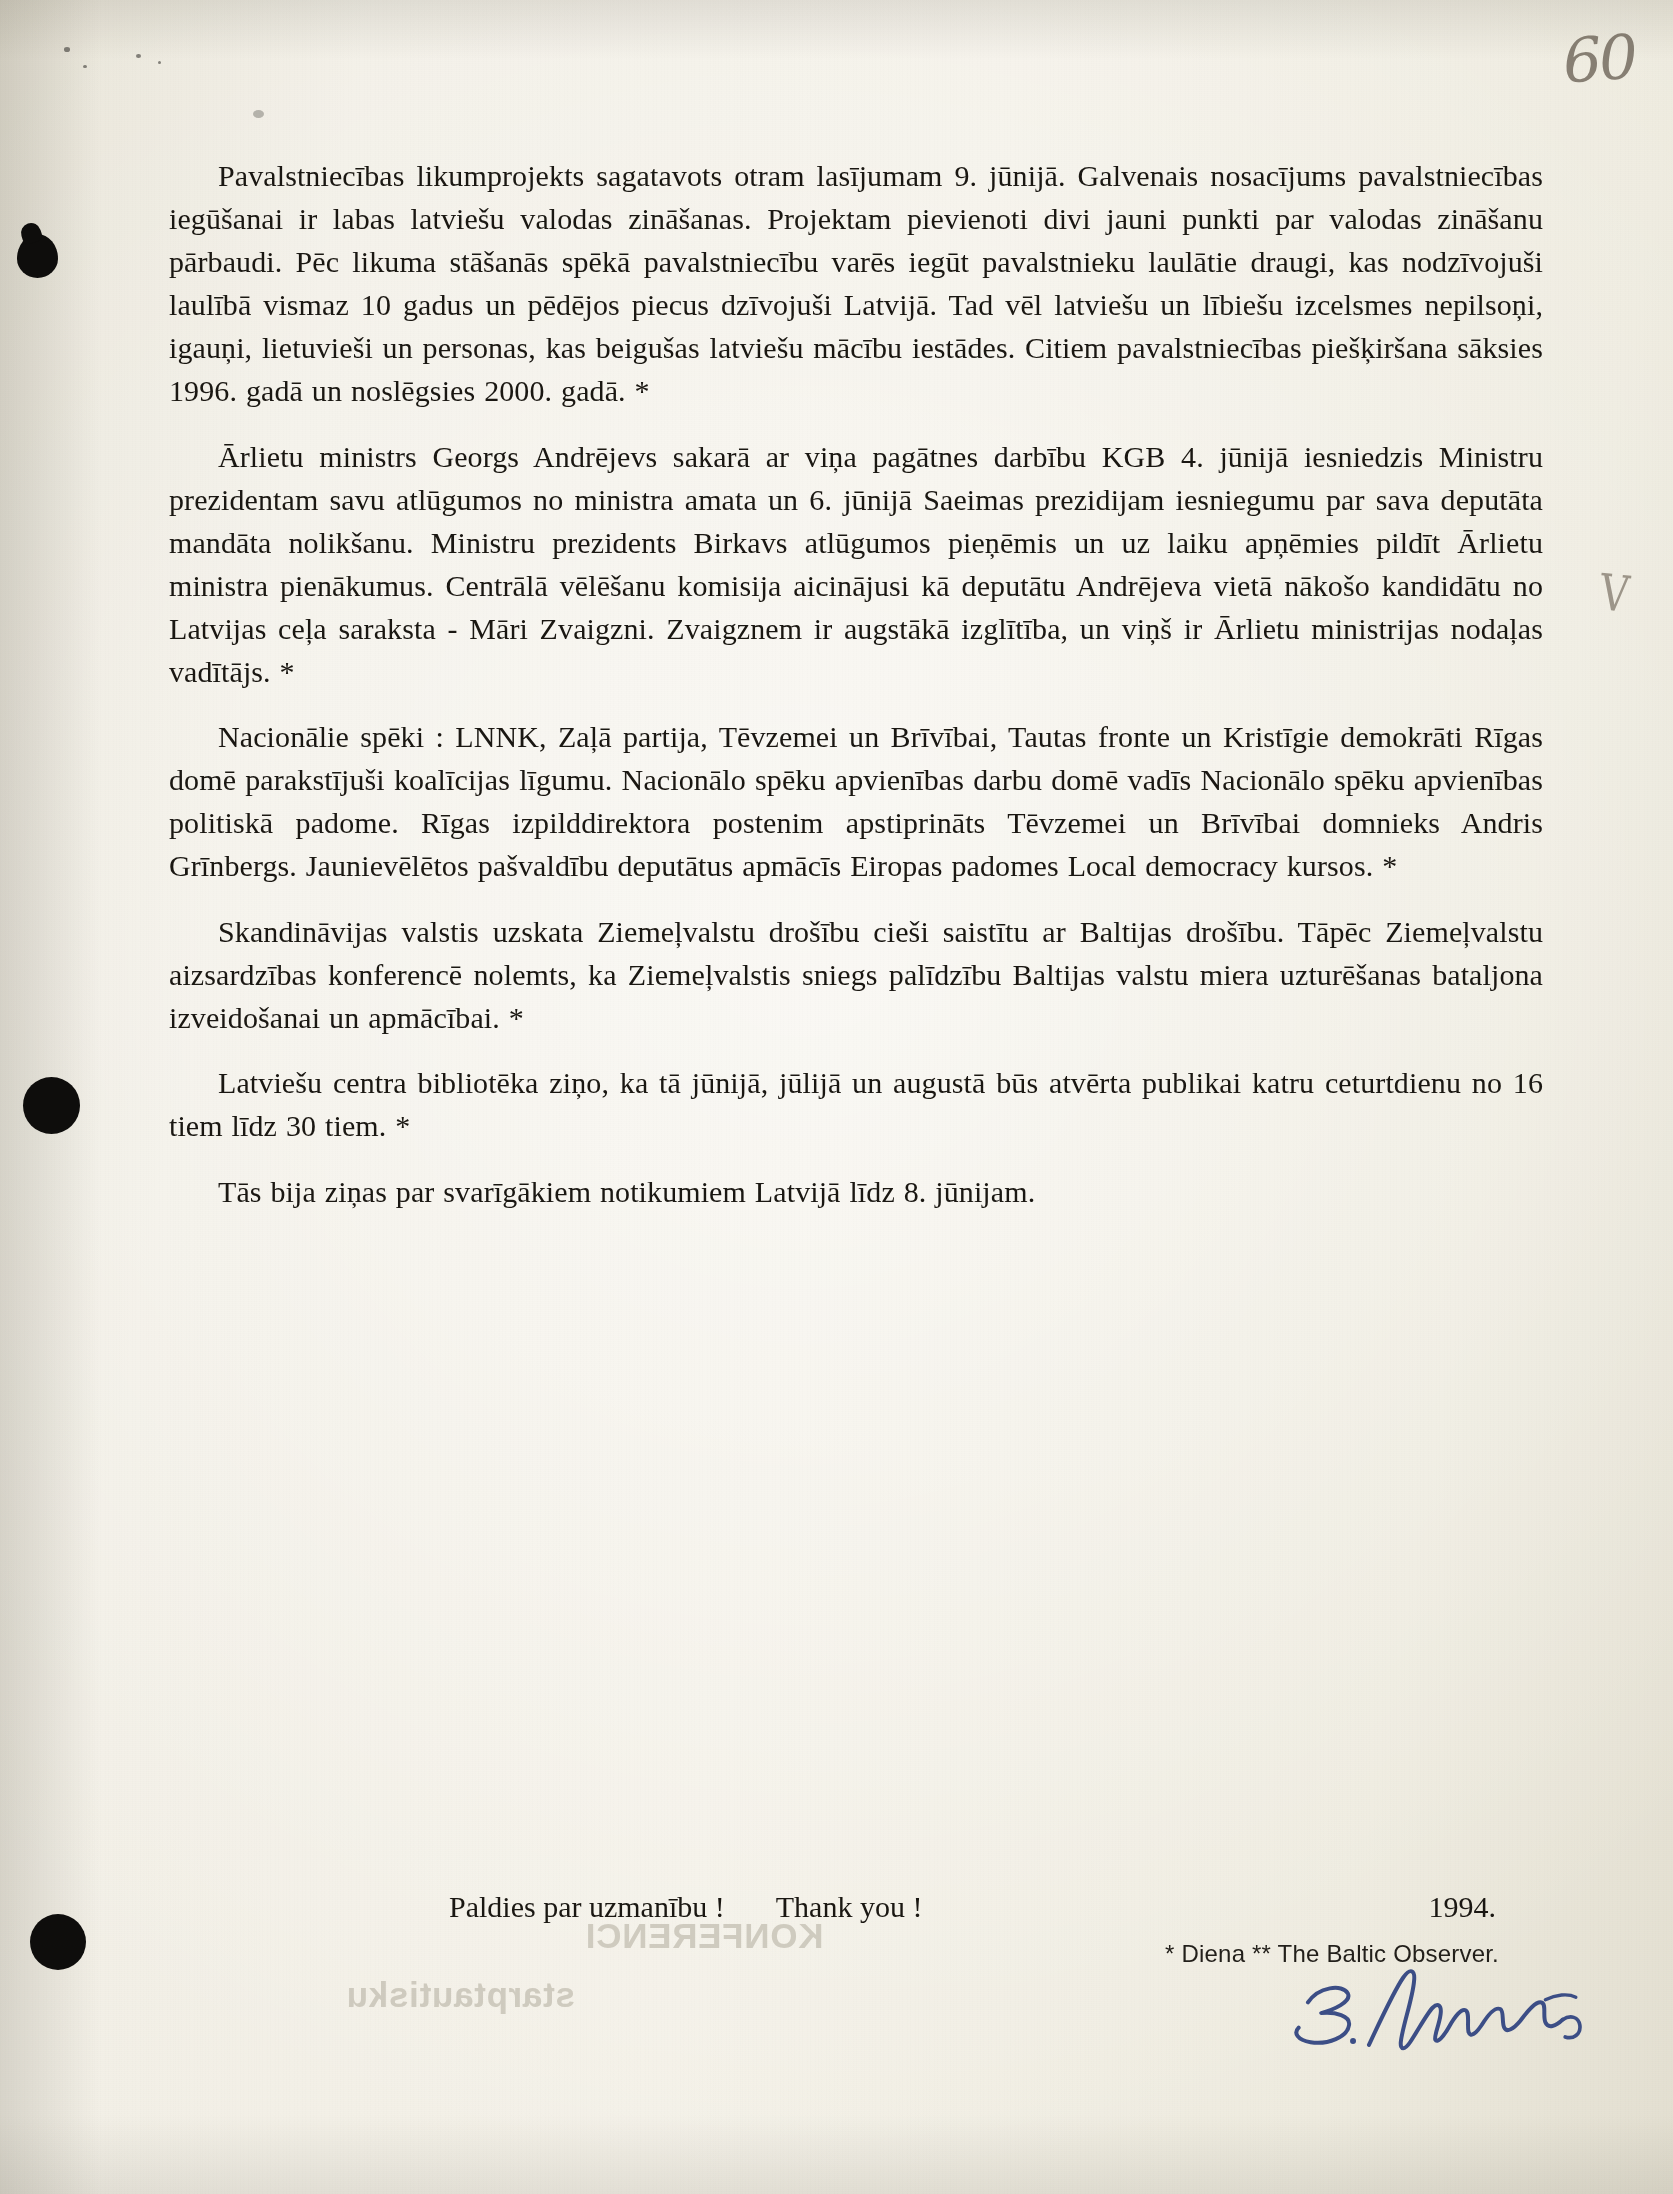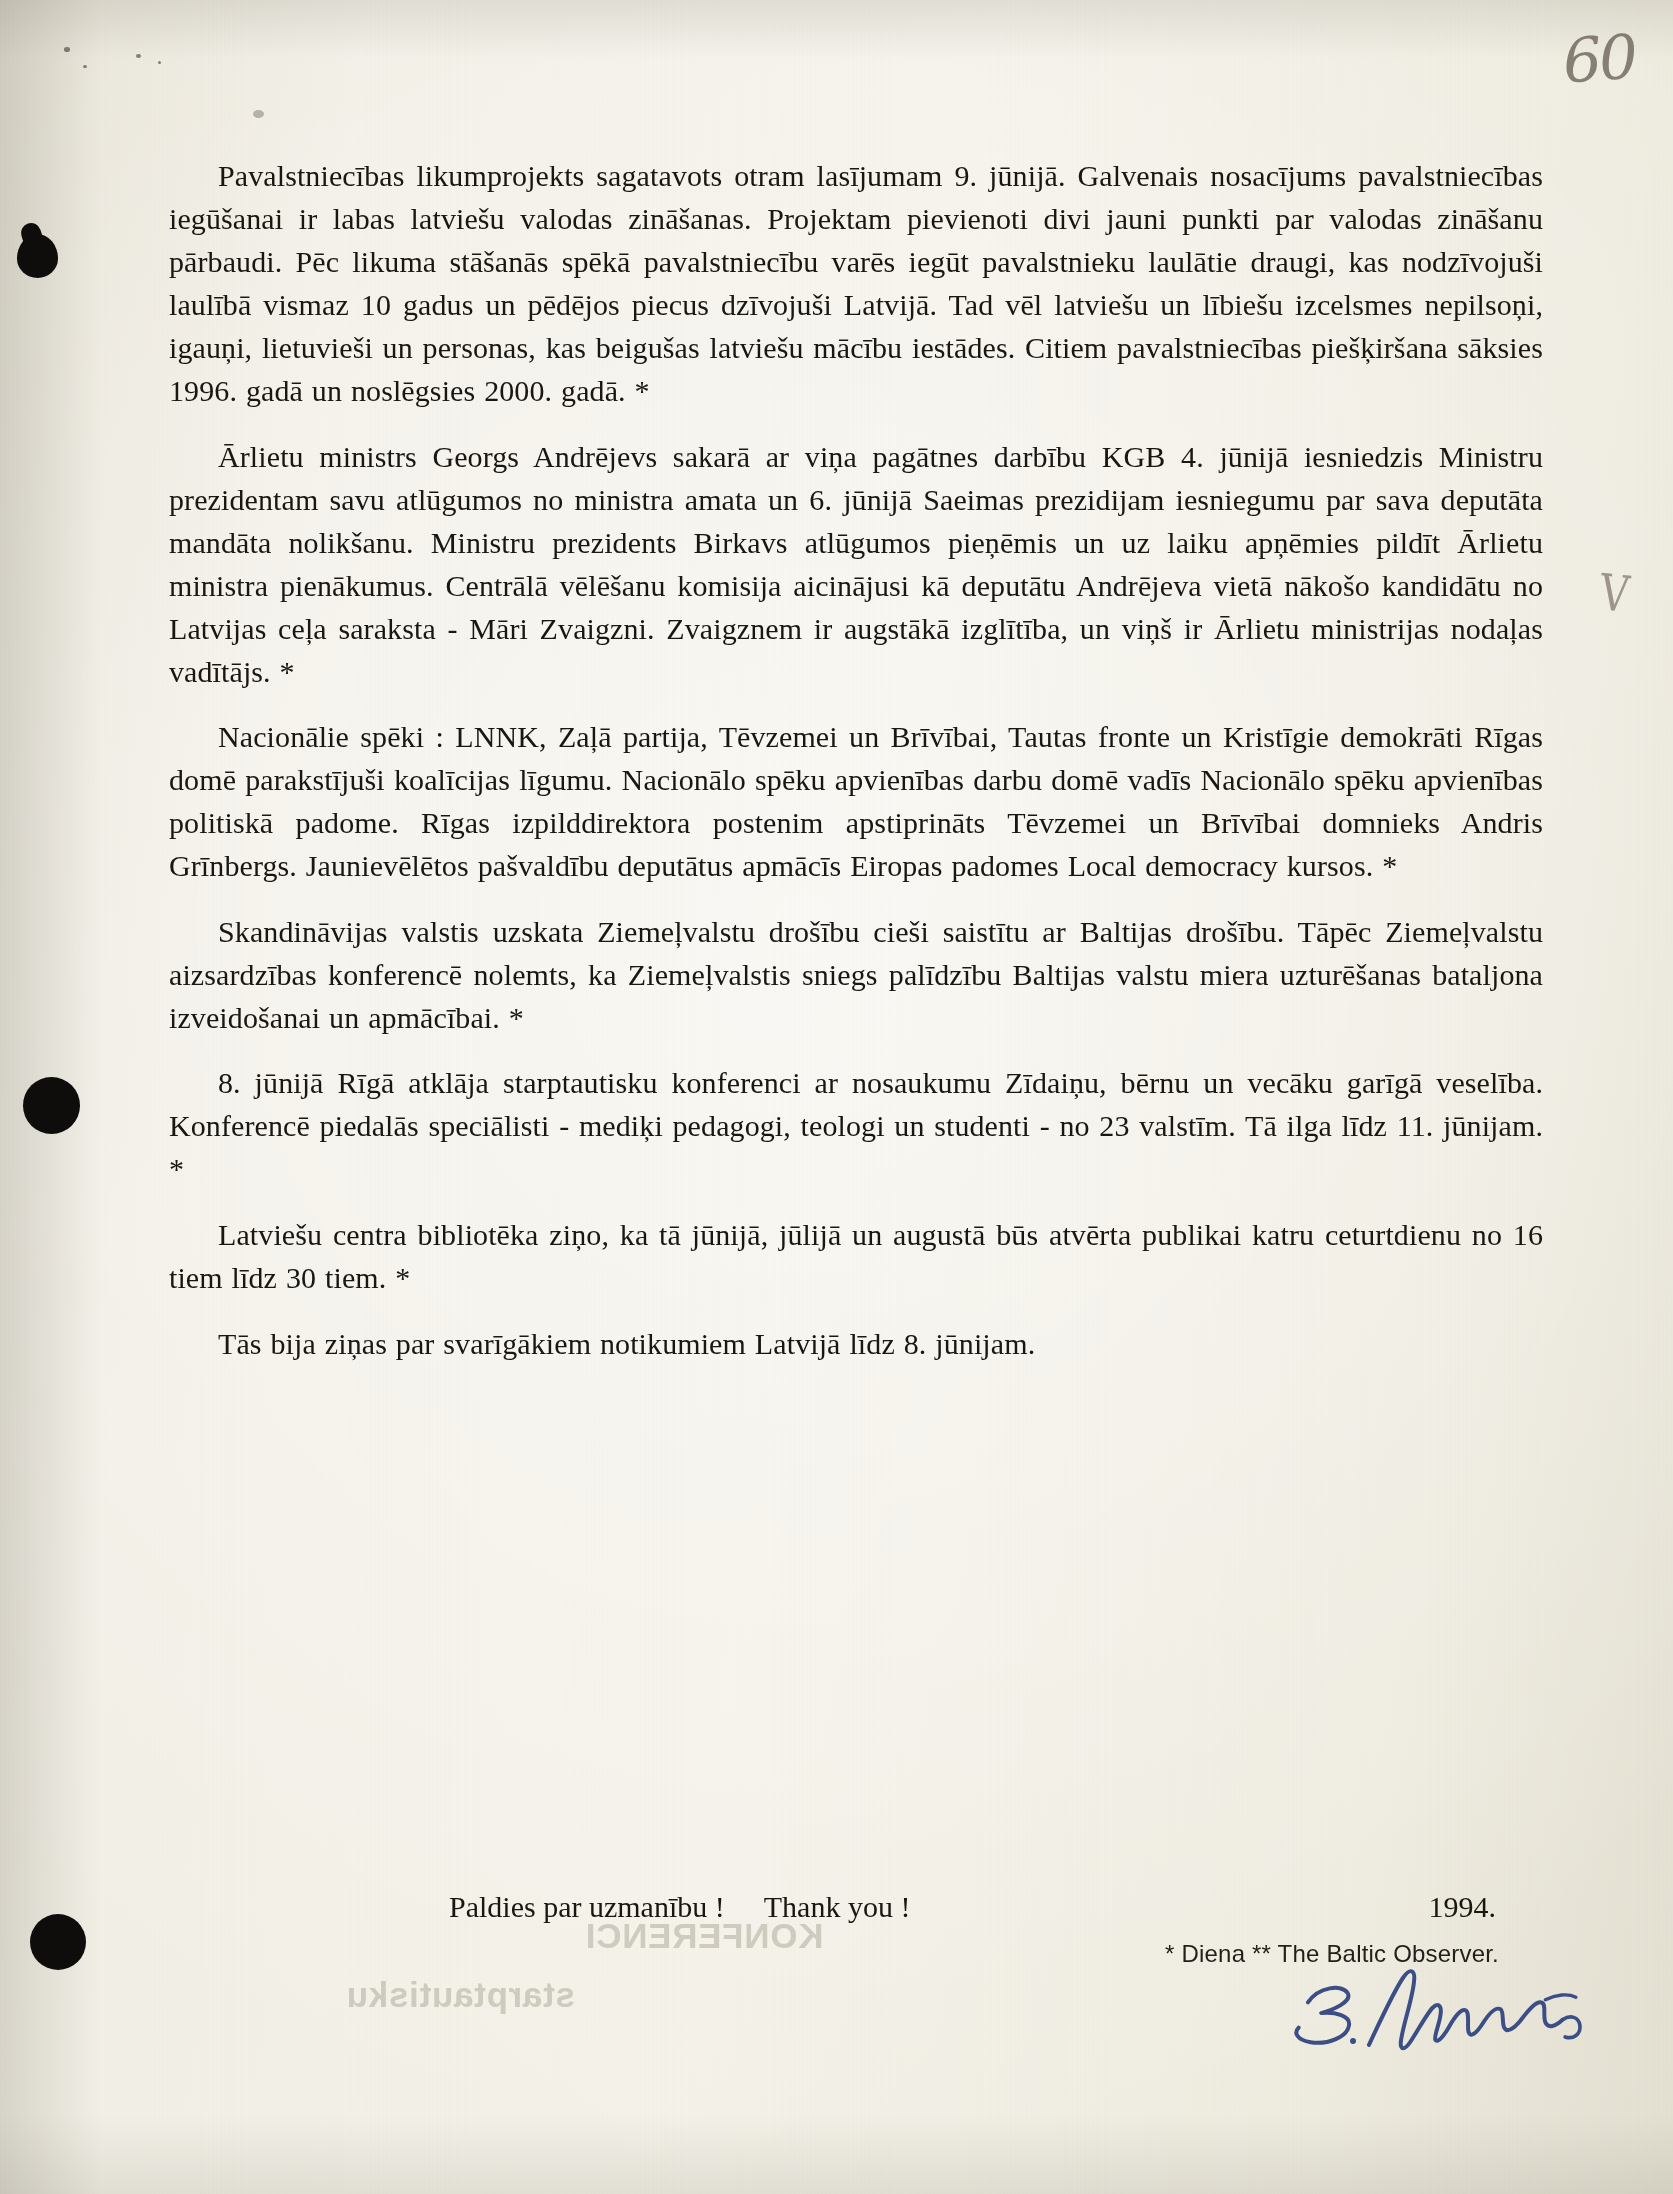--- a/index.html
+++ b/index.html
@@ -127,20 +127,21 @@
     position: absolute;
     left: 157px;
     top: 1887px;
     width: 1374px;
     font-size: 30px;
     line-height: 39px;
   }
   .closing-row {
     display: flex;
     align-items: baseline;
+    gap: 12px;
   }
   .closing-thanks-lv { margin-left: 292px; }
   .closing-thanks-en { margin-left: 39px; }
   .closing-year { margin-left: auto; margin-right: 35px; text-align: center; }
   .footnote {
     margin-top: 8px;
     text-align: right;
     padding-right: 32px;
     font-family: "Liberation Sans", sans-serif;
     font-size: 24px;
@@ -194,21 +195,20 @@
 
   <div class="page-number">60</div>
 
   <div class="check-mark">V</div>
 
   <div class="body-block">
     <p class="para gap-1">Pavalstniecības likumprojekts sagatavots otram lasījumam 9. jūnijā. Galvenais nosacījums pavalstniecības iegūšanai ir labas latviešu valodas zināšanas. Projektam pievienoti divi jauni punkti par valodas zināšanu pārbaudi. Pēc likuma stāšanās spēkā pavalstniecību varēs iegūt pavalstnieku laulātie draugi, kas nodzīvojuši laulībā vismaz 10 gadus un pēdējos piecus dzīvojuši Latvijā. Tad vēl latviešu un lībiešu izcelsmes nepilsoņi, igauņi, lietuvieši un personas, kas beigušas latviešu mācību iestādes. Citiem pavalstniecības piešķiršana sāksies 1996. gadā un noslēgsies 2000. gadā. *</p>
     <p class="para gap-2">Ārlietu ministrs Georgs Andrējevs sakarā ar viņa pagātnes darbību KGB 4. jūnijā iesniedzis Ministru prezidentam savu atlūgumos no ministra amata un 6. jūnijā Saeimas prezidijam iesniegumu par sava deputāta mandāta nolikšanu. Ministru prezidents Birkavs atlūgumos pieņēmis un uz laiku apņēmies pildīt Ārlietu ministra pienākumus. Centrālā vēlēšanu komisija aicinājusi kā deputātu Andrējeva vietā nākošo kandidātu no Latvijas ceļa saraksta - Māri Zvaigzni. Zvaigznem ir augstākā izglītība, un viņš ir Ārlietu ministrijas nodaļas vadītājs. *</p>
     <p class="para gap-3">Nacionālie spēki : LNNK, Zaļā partija, Tēvzemei un Brīvībai, Tautas fronte un Kristīgie demokrāti Rīgas domē parakstījuši koalīcijas līgumu. Nacionālo spēku apvienības darbu domē vadīs Nacionālo spēku apvienības politiskā padome. Rīgas izpilddirektora postenim apstiprināts Tēvzemei un Brīvībai domnieks Andris Grīnbergs. Jaunievēlētos pašvaldību deputātus apmācīs Eiropas padomes Local democracy kursos. *</p>
     <p class="para gap-4">Skandināvijas valstis uzskata Ziemeļvalstu drošību cieši saistītu ar Baltijas drošību. Tāpēc Ziemeļvalstu aizsardzības konferencē nolemts, ka Ziemeļvalstis sniegs palīdzību Baltijas valstu miera uzturēšanas bataljona izveidošanai un apmācībai. *</p>
-    <p class="para gap-5">8. jūnijā Rīgā atklāja starptautisku konferenci ar nosaukumu Zīdaiņu, bērnu un vecāku garīgā veselība. Konferencē piedalās speciālisti - mediķi pedagogi, teologi un studenti - no 23 valstīm. Tā ilga līdz 11. jūnijam. *</p>
     <p class="para gap-6">Latviešu centra bibliotēka ziņo, ka tā jūnijā, jūlijā un augustā būs atvērta publikai katru ceturtdienu no 16 tiem līdz 30 tiem. *</p>
     <p class="para gap-7">Tās bija ziņas par svarīgākiem notikumiem Latvijā līdz 8. jūnijam.</p>
   </div>
 
   <div class="ghost g1">KONFERENCI</div>
   <div class="ghost g2">starptautisku</div>
 
   <div class="closing">
     <div class="closing-row">
       <span class="closing-thanks-lv">Paldies par uzmanību !</span>

